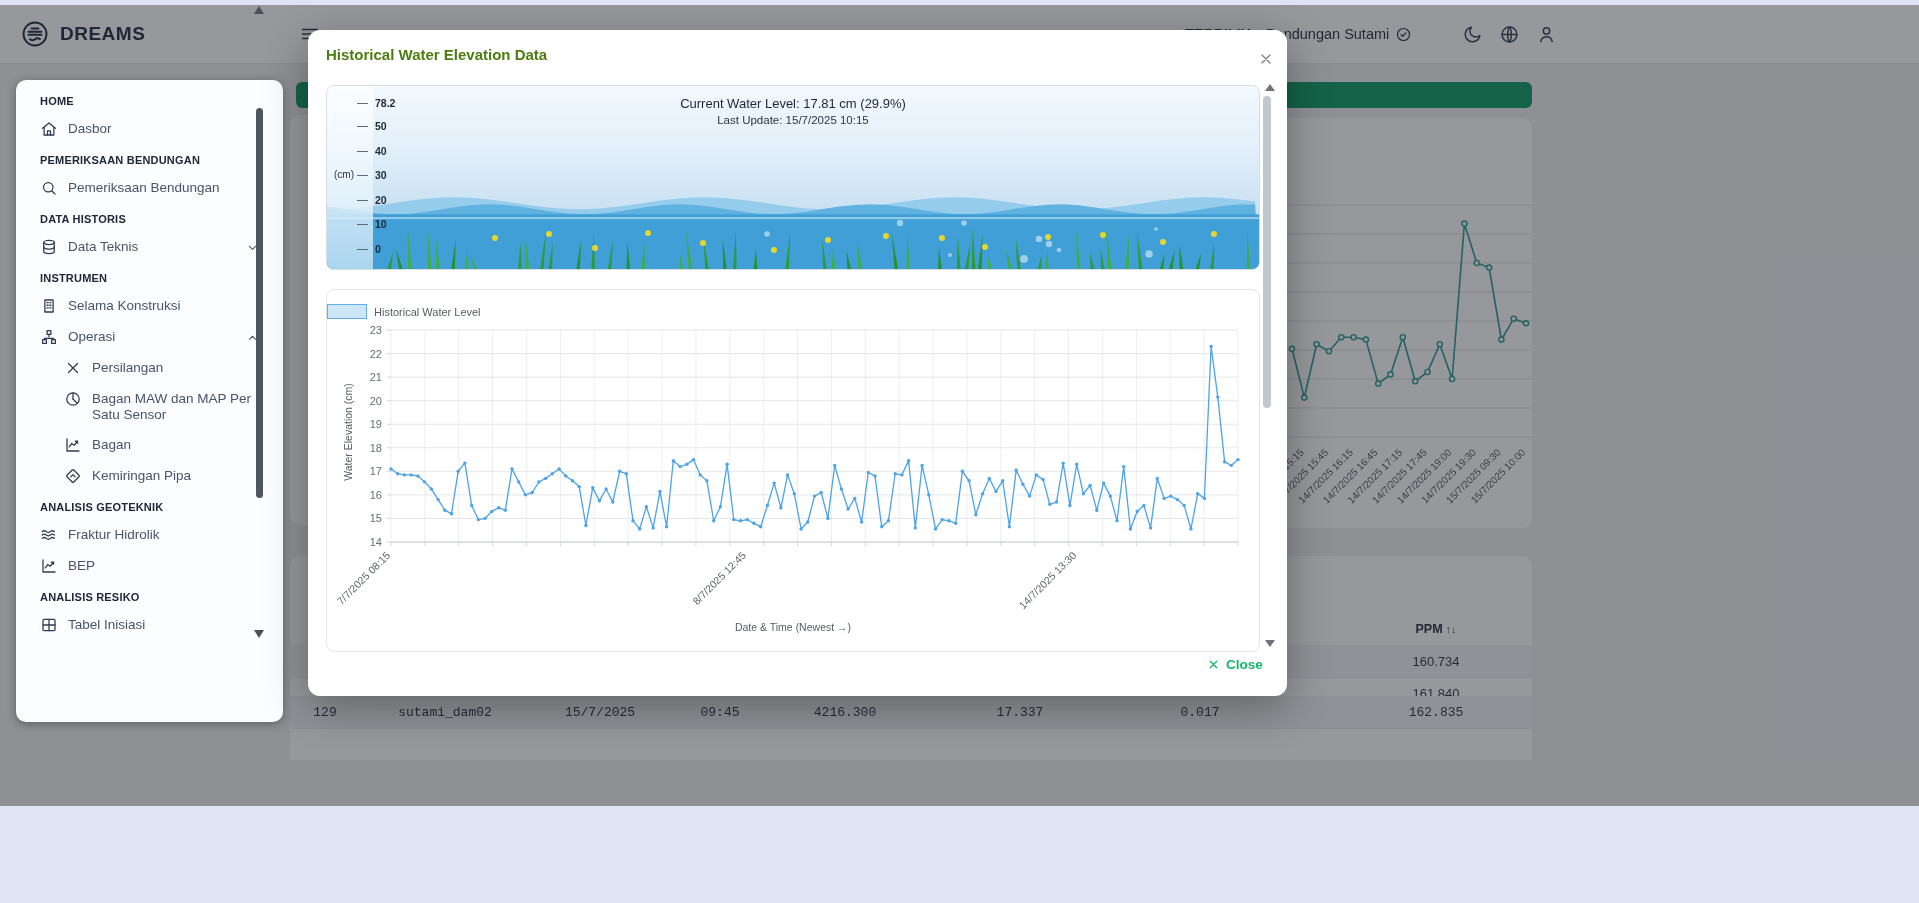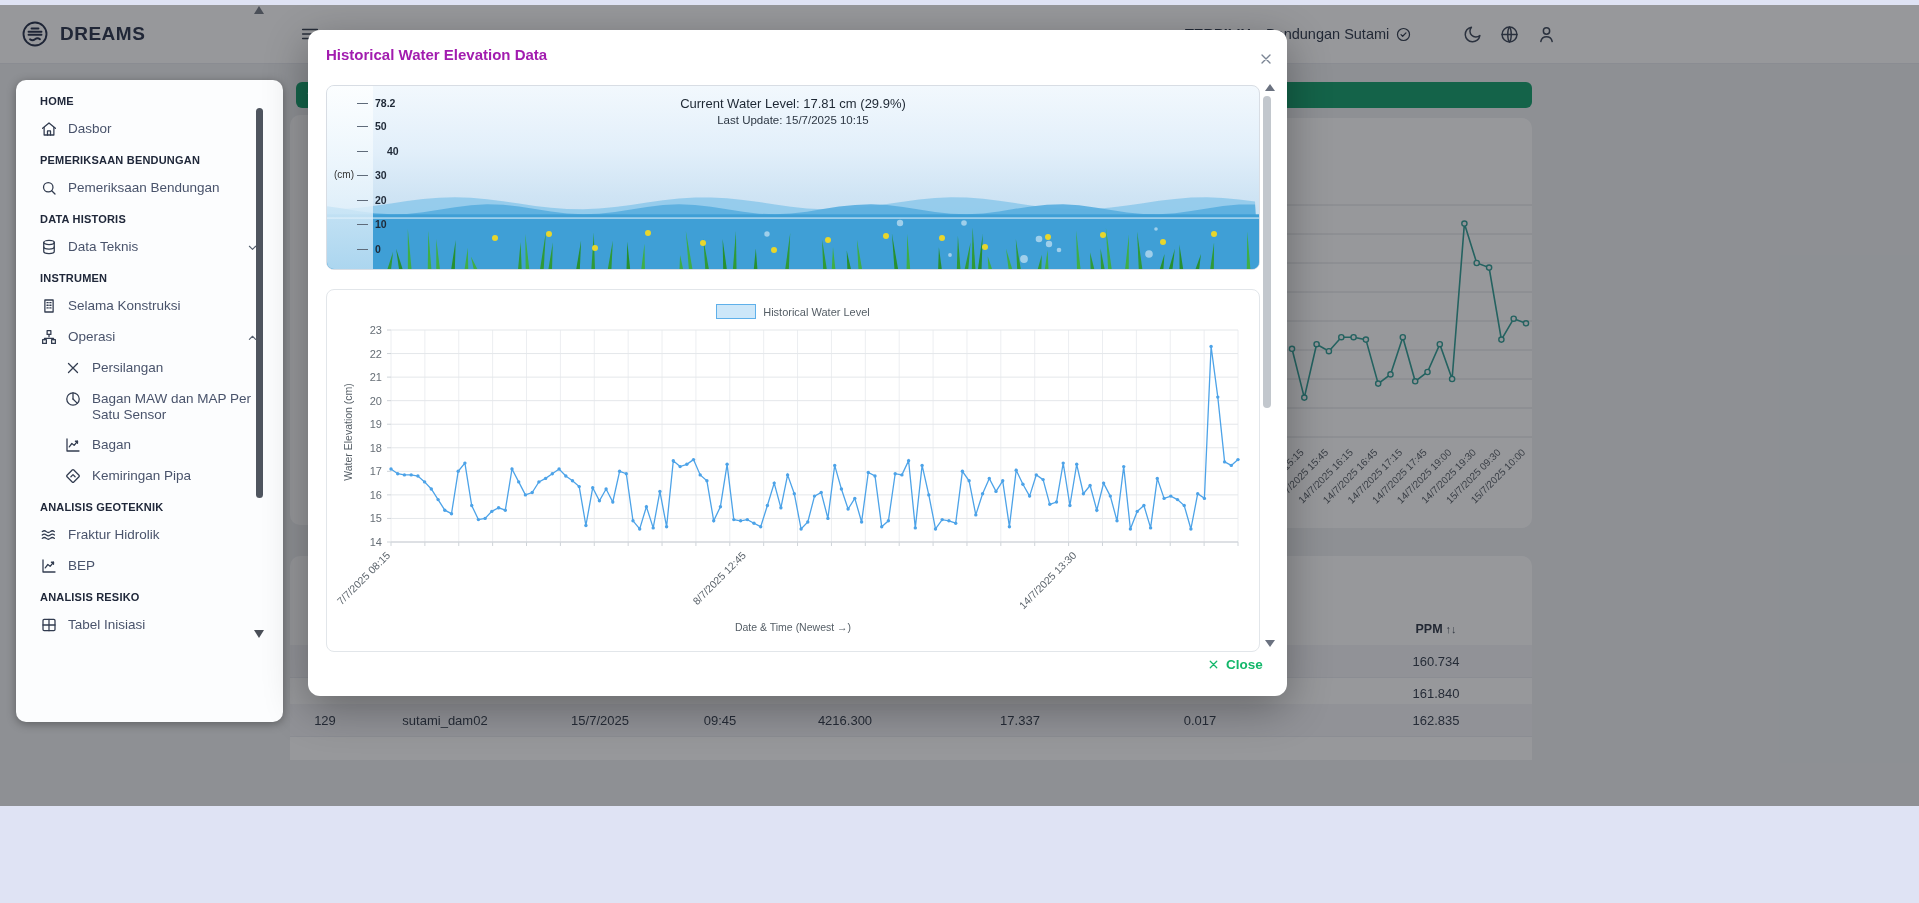--- a/index.html
+++ b/index.html
@@ -45,37 +45,37 @@
   .tbl-row.stripe{background:#f4f5f8;}
   .tbl-cell{flex:0 0 auto;text-align:center;white-space:nowrap;overflow:hidden;}
   .sort-glyph{font-size:11px;color:#4b5563;margin-left:3px;}
   #gear-fab{left:1536px;top:359px;width:33px;height:33px;border-radius:9px;background:#0aa06b;border:none;
             display:flex;align-items:center;justify-content:center;color:#fff;z-index:55;box-shadow:0 2px 8px rgba(0,0,0,.35);cursor:pointer;}
   
   #overlay{left:0;top:0;width:1919px;height:903px;background:rgba(24,27,33,.45);z-index:40;}
   
   #modal{left:308px;top:30px;width:979px;height:666px;background:#fff;border-radius:12px;z-index:60;
          box-shadow:0 12px 44px rgba(0,0,0,.32);}
-  #modal-title{left:18px;top:16px;font-size:15px;font-weight:700;color:#a21caf;text-align:center;}
+  #modal-title{left:18px;top:16px;font-size:15px;font-weight:700;color:#4d7c0f;text-align:center;}
   #modal-close{left:944px;top:18px;width:22px;height:22px;color:#7a8494;background:none;border:none;cursor:pointer;}
   
   #water-card{left:18px;top:55px;width:932px;height:183px;border:1px solid #d8dde4;border-radius:8px;overflow:hidden;
               background:linear-gradient(180deg,#f2f8fd 0%,#e2effa 35%,#cfe4f4 60%,#b9d8ee 100%);}
   #water-svg{position:absolute;left:0;top:0;}
   #gauge-text{position:absolute;left:0;top:10px;width:100%;text-align:center;color:#1d2733;}
   #gauge-line1{font-size:13px;font-weight:500;}
   #gauge-line2{font-size:11.5px;margin-top:3px;color:#2c3642;}
   #ruler{position:absolute;left:0;top:0;width:46px;height:183px;
          background:linear-gradient(180deg,rgba(252,254,255,.95),rgba(214,235,249,.72));}
   .ruler-tick{position:absolute;left:30px;width:11px;height:0;border-top:1.6px solid #5f6b7a;}
   .ruler-num{position:absolute;left:48px;transform:translateY(-6px);font-size:10.5px;font-weight:700;color:#1f2937;}
   #ruler-unit{position:absolute;left:7px;transform:translateY(-6px);font-size:10px;color:#333;}
   
   #chart-card{left:18px;top:259px;width:932px;height:361px;border:1px solid #e2e6ea;border-radius:8px;background:#fff;}
-  #legend{position:absolute;left:0;top:14px;width:100%;display:flex;align-items:center;justify-content:center;gap:7px;cursor:pointer;}
+  #legend{position:absolute;left:0;top:14px;width:100%;display:flex;align-items:center;gap:7px;cursor:pointer;}
   #legend-swatch{width:38px;height:13px;background:#cde7f9;border:1.5px solid #5fb0ea;}
   #legend-label{font-size:11px;color:#555e66;}
   #y-title{position:absolute;left:-44px;top:136px;width:130px;text-align:center;transform:rotate(-90deg);
            font-size:10.5px;color:#555e66;}
   #x-title{position:absolute;left:0;top:331px;width:100%;text-align:center;font-size:10.5px;color:#555e66;}
   
   #m-scroll-up{left:957px;top:54px;width:0;height:0;border-left:5px solid transparent;border-right:5px solid transparent;border-bottom:7px solid #6b7280;}
   #m-scroll-thumb{left:955px;top:66px;width:8px;height:312px;background:#c2c7cd;border-radius:4px;}
   #m-scroll-down{left:957px;top:610px;width:0;height:0;border-left:5px solid transparent;border-right:5px solid transparent;border-top:7px solid #6b7280;}
   
@@ -211,21 +211,21 @@
         <div class="tbl-row" style="top: 121px;">
           <div class="tbl-cell" style="width: 70px;"></div>
           <div class="tbl-cell" style="width: 170px;"></div>
           <div class="tbl-cell" style="width: 140px;"></div>
           <div class="tbl-cell" style="width: 100px;"></div>
           <div class="tbl-cell" style="width: 150px;"></div>
           <div class="tbl-cell" style="width: 200px;"></div>
           <div class="tbl-cell" style="width: 160px;"></div>
           <div class="tbl-cell" style="width: 192px; padding-left: 60px;">161.840</div>
         </div>
-        <div class="tbl-row stripe" style="top: 148px;">
+        <div class="tbl-row stripe" style="top: 140px; font-family: Liberation Mono, monospace;">
           <div class="tbl-cell" style="width: 70px;">129</div>
           <div class="tbl-cell" style="width: 170px;">sutami_dam02</div>
           <div class="tbl-cell" style="width: 140px;">15/7/2025</div>
           <div class="tbl-cell" style="width: 100px;">09:45</div>
           <div class="tbl-cell" style="width: 150px;">4216.300</div>
           <div class="tbl-cell" style="width: 200px;">17.337</div>
           <div class="tbl-cell" style="width: 160px;">0.017</div>
           <div class="tbl-cell" style="width: 192px; padding-left: 60px;">162.835</div>
         </div>
       </div>
@@ -441,21 +441,21 @@
           <circle cx="776" cy="149" r="3" fill="#e8d62c"></circle>
           <circle cx="836" cy="156" r="3" fill="#e8d62c"></circle>
           <circle cx="887" cy="148" r="3" fill="#e8d62c"></circle>
         </svg>
       <div id="ruler">
           <div class="ruler-tick" style="top: 17px;"></div>
           <div class="ruler-num" style="top: 17px;">78.2</div>
           <div class="ruler-tick" style="top: 40.3109px;"></div>
           <div class="ruler-num" style="top: 40.3109px;">50</div>
           <div class="ruler-tick" style="top: 64.8487px;"></div>
-          <div class="ruler-num" style="top: 64.8487px; margin-left: 12px;">40</div>
+          <div class="ruler-num" style="top: 64.8487px;">40</div>
           <div class="ruler-tick" style="top: 89.3866px;"></div>
           <div class="ruler-num" style="top: 89.3866px;">30</div>
           <div class="ruler-tick" style="top: 113.924px;"></div>
           <div class="ruler-num" style="top: 113.924px;">20</div>
           <div class="ruler-tick" style="top: 138.462px;"></div>
           <div class="ruler-num" style="top: 138.462px;">10</div>
           <div class="ruler-tick" style="top: 163px;"></div>
           <div class="ruler-num" style="top: 163px;">0</div>
           <div id="ruler-unit" style="top: 89.3866px;">(cm)</div>
         </div>

